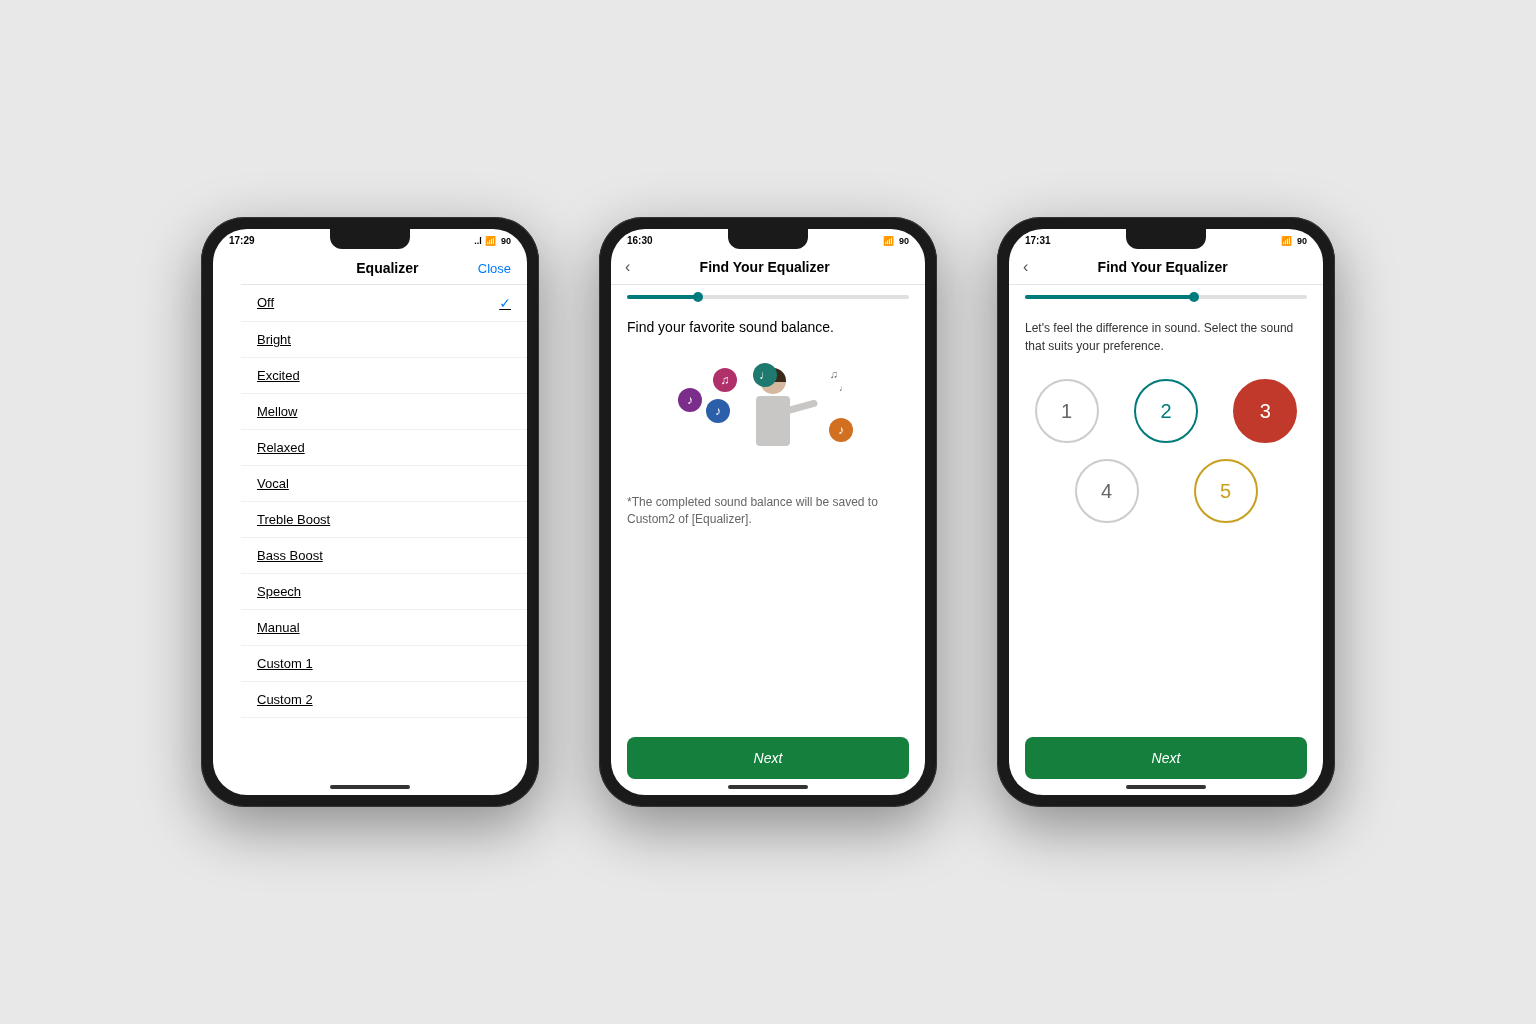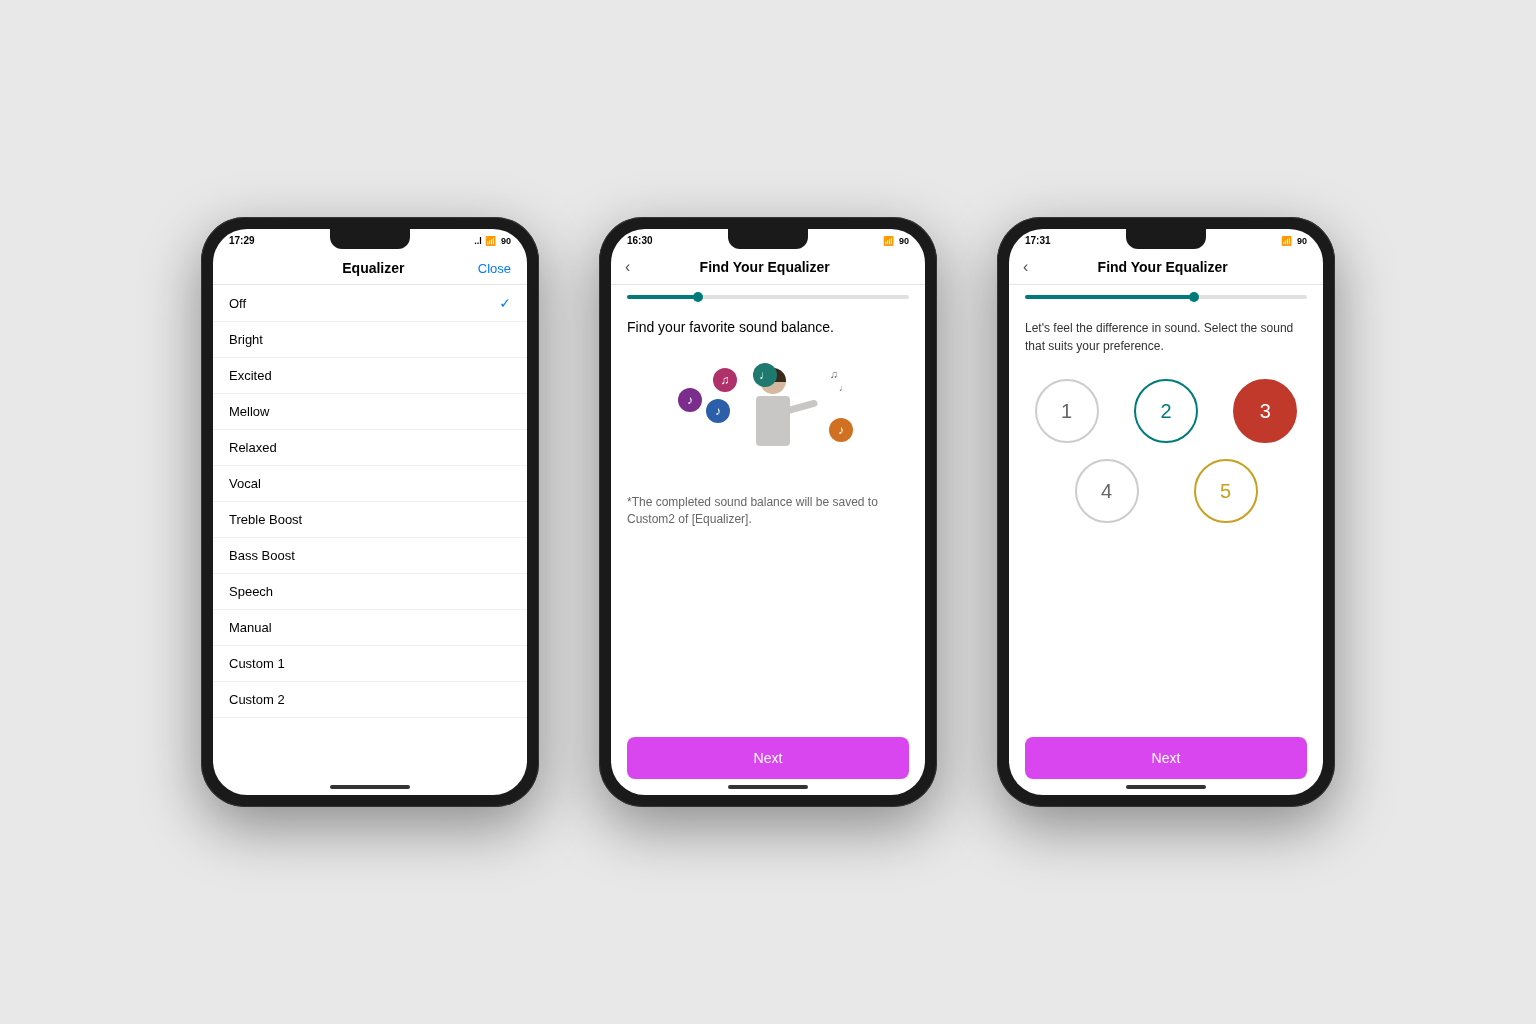--- a/index.html
+++ b/index.html
@@ -76,20 +76,21 @@
       background: #333;
       border-radius: 2px;
     }
 
     
     .phone1-content {
       flex: 1;
       display: flex;
       flex-direction: column;
       overflow: hidden;
+      padding-left: 28px;
     }
     .eq-header {
       display: flex;
       justify-content: space-between;
       align-items: center;
       padding: 10px 16px 8px;
       border-bottom: 1px solid #e5e5e5;
     }
     .eq-title {
       font-size: 14px;
@@ -103,25 +104,26 @@
       color: #007AFF;
       cursor: pointer;
     }
     .eq-list {
       flex: 1;
       overflow-y: auto;
     }
     .eq-item {
       display: flex;
       justify-content: space-between;
-      align-items: flex-end;
+      align-items: flex-start;
       padding: 10px 16px;
       border-bottom: 1px solid #f0f0f0;
       font-size: 13px;
       color: #000;
+      text-decoration: underline;
     }
     .eq-item.active {
       color: #000;
     }
     .check-icon {
       color: #007AFF;
       font-size: 14px;
     }
 
     
@@ -201,30 +203,31 @@
       line-height: 1.5;
       margin-bottom: 8px;
     }
     .find-eq-note {
       font-size: 12px;
       color: #666;
       line-height: 1.4;
     }
     .next-btn {
       margin: auto 16px 16px;
-      background: #d946ef;
+      background: #15803d;
       color: white;
       border: none;
       border-radius: 8px;
       padding: 13px;
       font-size: 14px;
       font-weight: 500;
       text-align: center;
       cursor: pointer;
       flex-shrink: 0;
+      font-style: italic;
     }
 
     
     .phone3-content {
       flex: 1;
       display: flex;
       flex-direction: column;
     }
     .step2-body {
       flex: 1;

